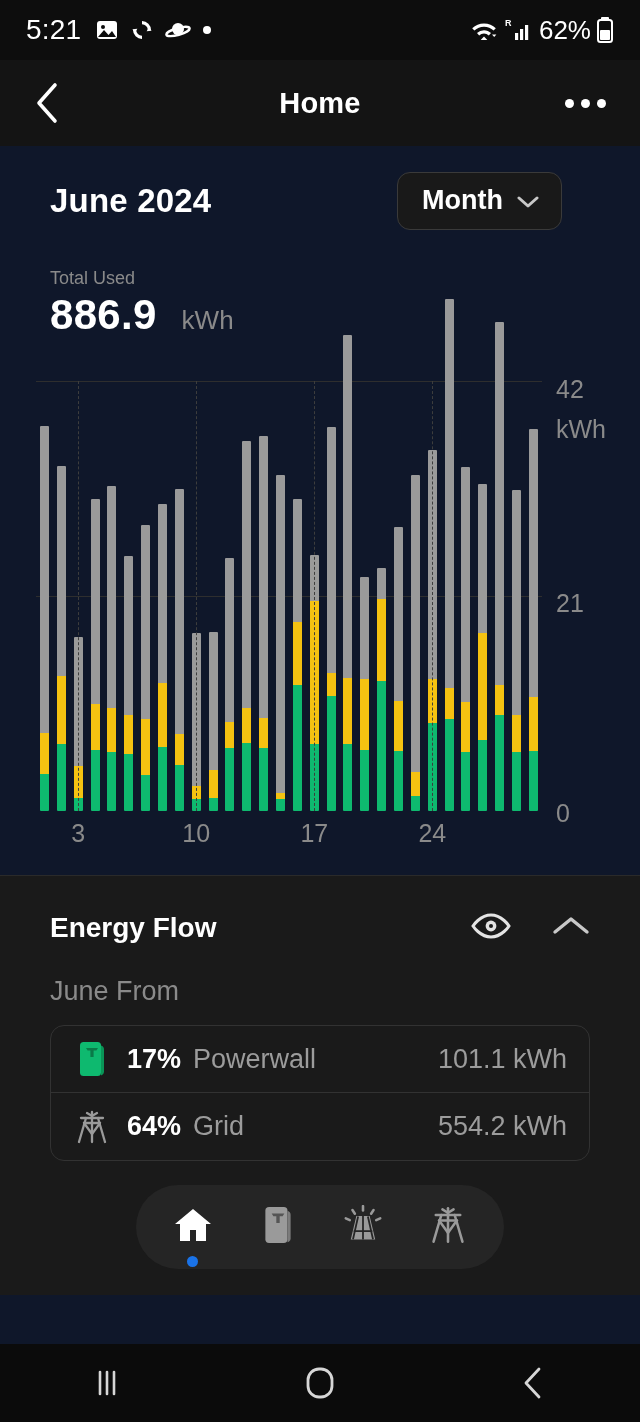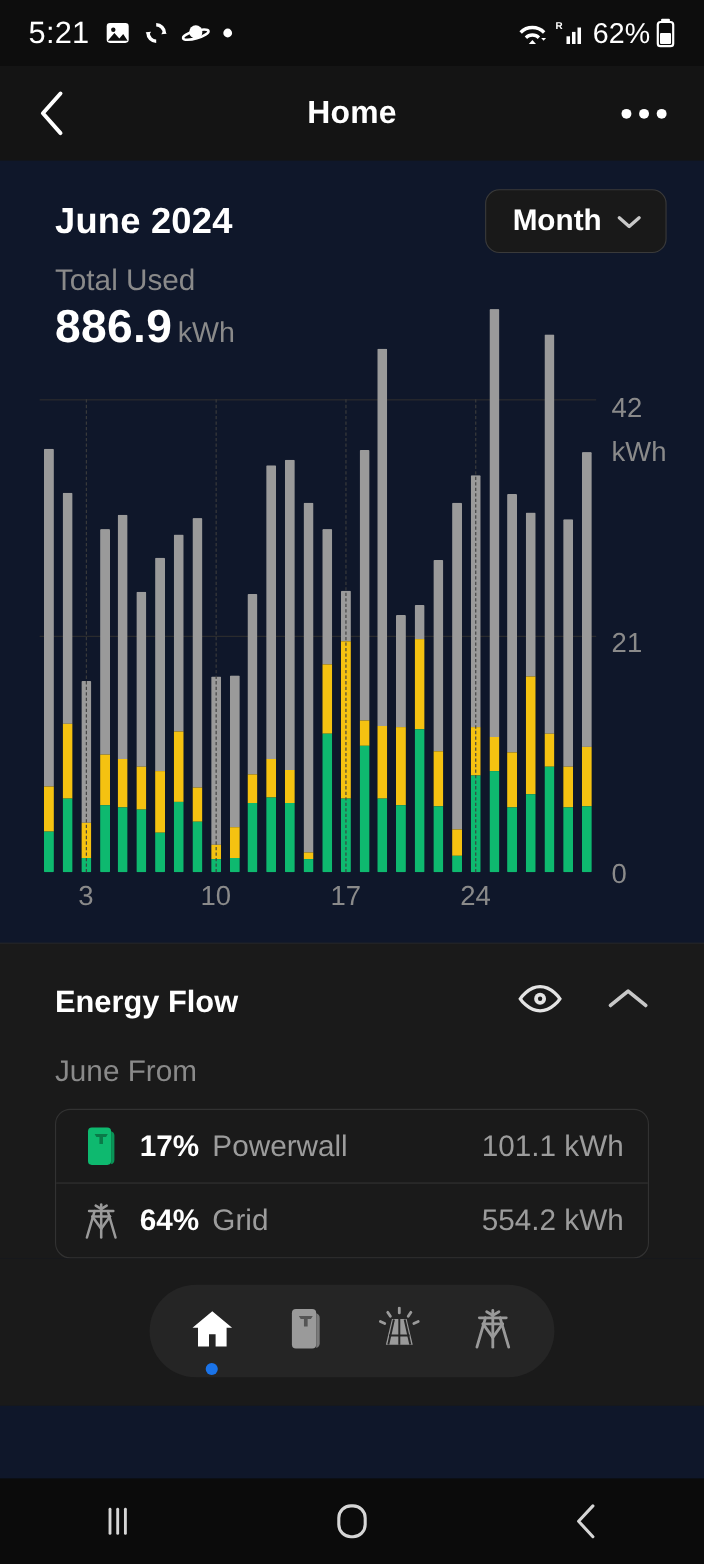--- a/index.html
+++ b/index.html
@@ -30,30 +30,30 @@
   .back-chevron { width: 40px; height: 40px; display: flex; align-items: center; }
   .appbar-title {
     position: absolute; left: 0; right: 0; text-align: center;
     color: #fff; font-size: 29px; font-weight: 600; letter-spacing: .2px;
     pointer-events: none;
   }
   .kebab { margin-left: auto; display: flex; gap: 7px; align-items: center; z-index:2; }
   .kebab i { width: 9px; height: 9px; border-radius: 50%; background: #fff; display:block; }
 
   
-  .summary { padding: 26px 34px 0 50px; position: relative; }
+  .summary { padding: 26px 78px 0 50px; position: relative; }
   .month-row { display: flex; align-items: center; }
   .period-title { color: #fff; font-size: 33px; font-weight: 600; letter-spacing: .2px; }
   .range-btn {
     margin-left: auto; border: 1.6px solid #3a3a3a; border-radius: 13px;
     background: #191919; color: #fff; font-size: 27px; font-weight: 600;
     padding: 12px 22px 13px 24px; display: flex; align-items: center; gap: 14px;
   }
-  .total-label { color: #8a8a8a; font-size: 27px; font-weight: 500; margin-top: 10px; }
-  .total-row { display: flex; align-items: baseline; gap: 5px; margin-top: 2px; }
+  .total-label { color: #8a8a8a; font-size: 18px; font-weight: 500; margin-top: 38px; }
+  .total-row { display: flex; align-items: baseline; gap: 25px; margin-top: 2px; }
   .total-value { color: #fff; font-size: 42px; font-weight: 700; letter-spacing: .3px; }
   .total-unit { color: #8a8a8a; font-size: 26px; font-weight: 500; }
 
   
   .chart-wrap { position: relative; margin-top: 42px; height: 480px; }
   .plot {
     position: absolute; left: 36px; top: 0; width: 506px; height: 430px;
   }
   .gridline { position: absolute; left: 0; width: 100%; height: 1px; background: #2e2e2e; }
   .vdash {

